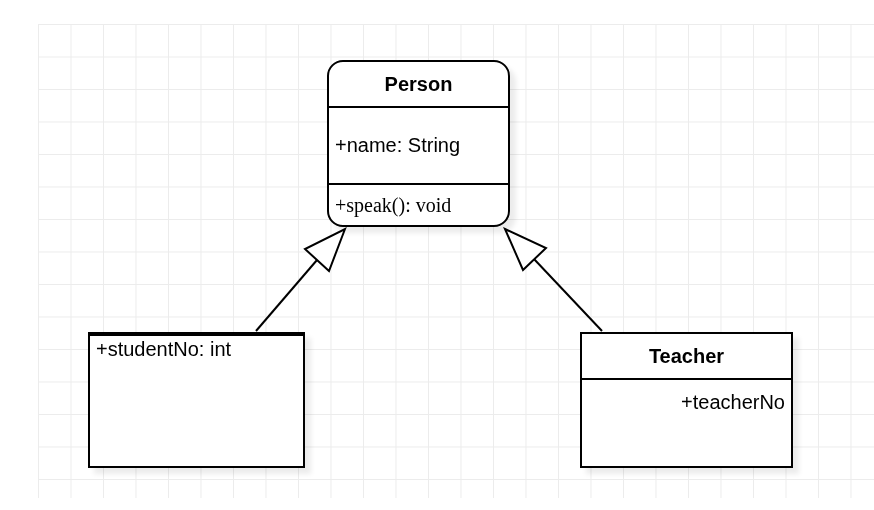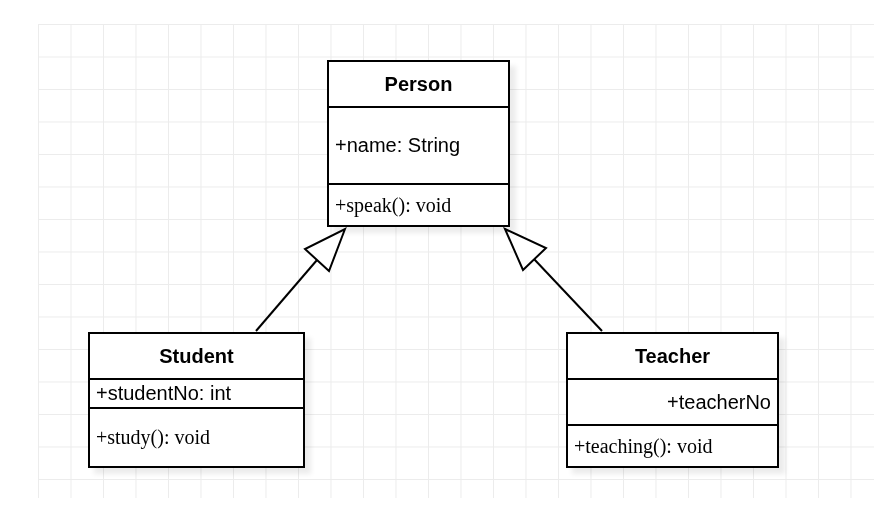--- a/index.html
+++ b/index.html
@@ -55,29 +55,29 @@
     border-top: 2px solid #000000;
     display: flex;
     flex-direction: column;
     justify-content: center;
     padding: 0 6px;
     box-sizing: border-box;
     flex: 0 0 auto;
   }
   .uml-methods { flex: 1 1 auto; font-family: Liberation Serif, serif; }
 
-  #class-person  { left: 327px; top: 60px;  width: 183px; height: 167px; }
+  #class-person  { left: 327px; top: 60px;  width: 183px; height: 167px; border-radius: 16px; }
   #class-person .uml-name  { height: 44px; }
   #class-person .uml-attrs { height: 77px; }
 
   #class-student { left: 88px;  top: 332px; width: 217px; height: 136px; }
   #class-student .uml-name  { height: 44px; }
   #class-student .uml-attrs { height: 29px; }
 
-  #class-teacher { left: 566px; top: 332px; width: 213px; height: 136px; }
+  #class-teacher { left: 580px; top: 332px; width: 213px; height: 136px; }
   #class-teacher .uml-name  { height: 44px; }
   #class-teacher .uml-attrs { height: 46px; align-items: flex-end; }
 </style>
 </head>
 <body>
 
 <div class="stage">
 
   <div class="grid"></div>
 
@@ -96,32 +96,25 @@
     <div class="uml-name">Person</div>
     <div class="uml-attrs">
       <div>+name: String</div>
     </div>
     <div class="uml-methods">
       <div>+speak(): void</div>
     </div>
   </div>
 
   <div class="uml-class" id="class-student">
-    <div class="uml-name">Student</div>
     <div class="uml-attrs">
       <div>+studentNo: int</div>
-    </div>
-    <div class="uml-methods">
-      <div>+study(): void</div>
     </div>
   </div>
 
   <div class="uml-class" id="class-teacher">
     <div class="uml-name">Teacher</div>
     <div class="uml-attrs">
       <div>+teacherNo</div>
     </div>
-    <div class="uml-methods">
-      <div>+teaching(): void</div>
-    </div>
   </div>
 
 </div>
 
 </body></html>

